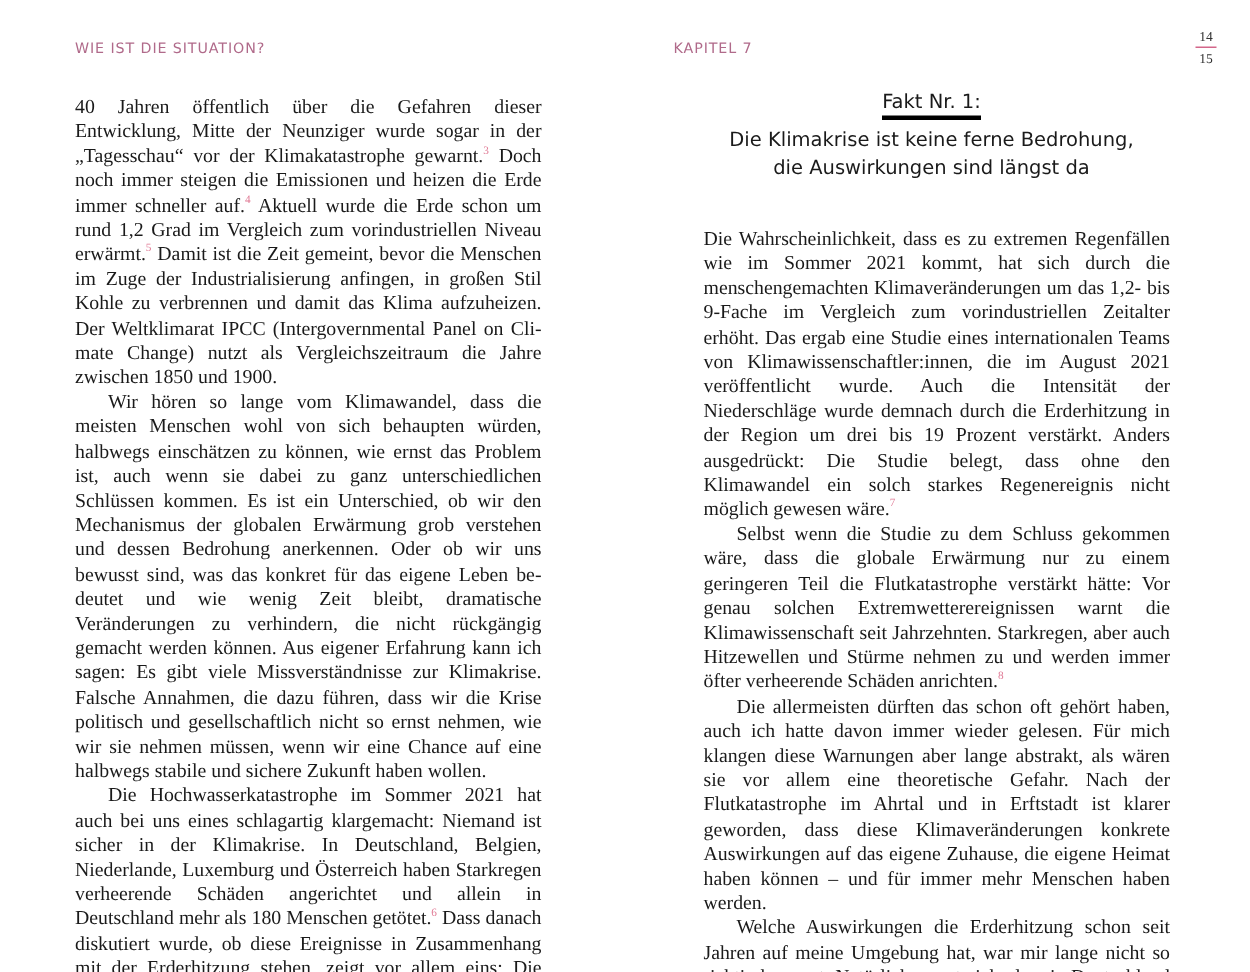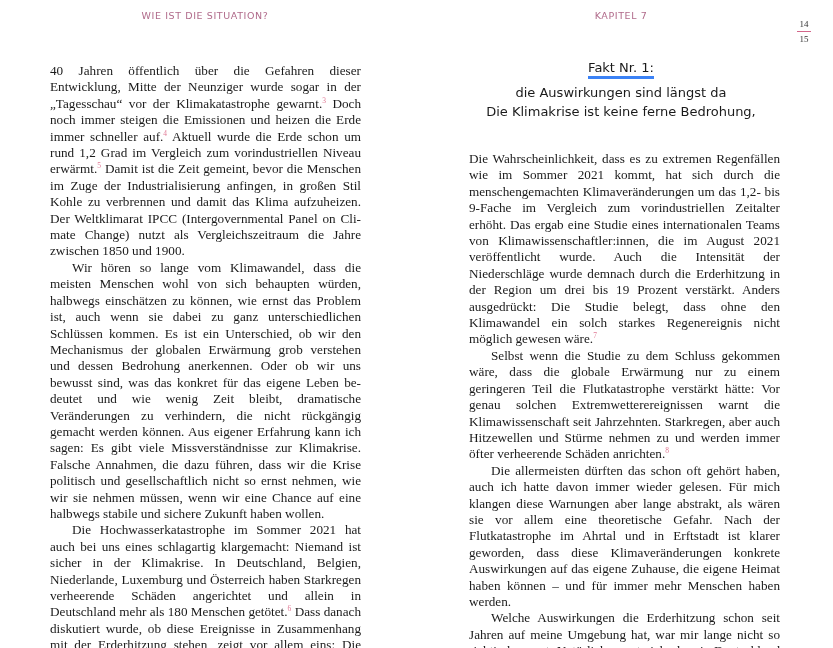--- a/index.html
+++ b/index.html
@@ -1,21 +1,21 @@
 <!DOCTYPE html>
 <html><head>
   <meta charset="utf-8">
   <style>
     html, body { margin: 0; padding: 0; background: #ffffff; }
     body { width: 833px; height: 648px; position: relative; overflow: hidden; }
     .page { position: absolute; top: 0; height: 648px; }
     .page-left { left: 0; width: 416px; }
     .page-right { left: 416px; width: 417px; }
     .running-head {
-      position: absolute; top: 10px; left: 0; right: 0; text-align: center;
+      position: absolute; top: 27px; left: 0; right: 0; text-align: left;
       font-family: "DejaVu Sans", sans-serif; font-size: 9.5px; letter-spacing: 0.6px;
       color: #b06a8a;
     }
     .page-left .running-head { left: 50px; right: 56px; }
     .page-right .running-head { left: 33px; right: 40px; }
     .pagenum {
       position: absolute; top: 18px; right: 19px; width: 20px; text-align: center;
       font-family: Liberation Serif, serif; font-size: 9px; color: #333;
       line-height: 12px;
     }
@@ -27,21 +27,21 @@
     }
     .page-left .body-text { left: 50px; width: 311px; top: 63px; }
     .page-right .body-text { left: 53px; width: 311px; top: 151px; }
     .body-text p { margin: 0; }
     .body-text p.indent { text-indent: 22px; }
     .fn { color: #e07a95; font-size: 7.5px; vertical-align: super; line-height: 0; }
     .fact-block { position: absolute; left: 33px; right: 40px; top: 57px; text-align: center;
       font-family: "DejaVu Sans", sans-serif; color: #1a1a1a; }
     .fact-label {
       display: inline-block; font-size: 13px; line-height: 16px;
-      border-bottom: 3px solid #3b82f6; padding-bottom: 0px;
+      border-bottom: 3px solid #000000; padding-bottom: 0px;
     }
     .fact-title { font-size: 13px; line-height: 18.5px; margin-top: 5px; }
   </style>
 </head>
 <body>
 
 <div class="page page-left">
   <div class="running-head">WIE IST DIE  SITUATION?</div>
   <div class="body-text" id="left-body">
       <p><span>40 Jahren öffentlich über die Gefahren dieser Entwicklung, Mitte der Neunziger wurde sogar in der „Tagesschau“ vor der Klimakatastrophe gewarnt.</span><sup class="fn">3</sup><span> Doch noch immer steigen die Emissionen und heizen die Erde immer schneller auf.</span><sup class="fn">4</sup><span> Aktuell wurde die Erde schon um rund 1,2 Grad im Vergleich zum vor­industriellen Niveau erwärmt.</span><sup class="fn">5</sup><span> Damit ist die Zeit gemeint, be­vor die Menschen im Zuge der Industrialisierung anfingen, in großen Stil Kohle zu verbrennen und damit das Klima aufzuhei­zen. Der Weltklimarat IPCC (Intergovernmental Panel on Cli­mate Change) nutzt als Vergleichszeitraum die Jahre zwischen 1850 und 1900.</span></p>
@@ -53,22 +53,22 @@
 <div class="page page-right">
   <div class="running-head">KAPITEL 7</div>
   <div class="pagenum">
     <span>14</span>
     <span class="bar"></span>
     <span>15</span>
   </div>
   <div class="fact-block">
     <div class="fact-label">Fakt Nr. 1:</div>
     <div class="fact-title">
+      <div>Die Klimakrise ist keine ferne Bedrohung,</div>
       <div>die Auswirkungen sind längst da</div>
-      <div>Die Klimakrise ist keine ferne Bedrohung,</div>
     </div>
   </div>
   <div class="body-text" id="right-body">
       <p><span>Die Wahrscheinlichkeit, dass es zu extremen Regenfällen wie im Sommer 2021 kommt, hat sich durch die menschengemachten Klimaveränderungen um das 1,2- bis 9-Fache im Vergleich zum vorindustriellen Zeitalter erhöht. Das ergab eine Studie eines internationalen Teams von Klimawissenschaftler:innen, die im August 2021 veröffentlicht wurde. Auch die Intensität der Niederschläge wurde demnach durch die Erderhitzung in der Region um drei bis 19 Prozent verstärkt. Anders ausgedrückt: Die Studie belegt, dass ohne den Klimawandel ein solch starkes Regenereignis nicht möglich gewesen wäre.</span><sup class="fn">7</sup></p>
       <p class="indent"><span>Selbst wenn die Studie zu dem Schluss gekommen wäre, dass die globale Erwärmung nur zu einem geringeren Teil die Flutkatastrophe verstärkt hätte: Vor genau solchen Extremwet­terereignissen warnt die Klimawissenschaft seit Jahrzehnten. Starkregen, aber auch Hitzewellen und Stürme nehmen zu und werden immer öfter verheerende Schäden anrichten.</span><sup class="fn">8</sup></p>
       <p class="indent"><span>Die allermeisten dürften das schon oft gehört haben, auch ich hatte davon immer wieder gelesen. Für mich klangen diese Warnungen aber lange abstrakt, als wären sie vor allem eine theoretische Gefahr. Nach der Flutkatastrophe im Ahrtal und in Erftstadt ist klarer geworden, dass diese Klimaveränderun­gen konkrete Auswirkungen auf das eigene Zuhause, die eigene Heimat haben können – und für immer mehr Menschen haben werden.</span></p>
       <p class="indent"><span>Welche Auswirkungen die Erderhitzung schon seit Jahren auf meine Umgebung hat, war mir lange nicht so richtig be­wusst. Natürlich wusste ich, dass in Deutschland massenhaft Bäume sterben, die Bilder toter Wälder beunruhigten mich, aber auf eine diffuse Art. Als ich dann bei einem Wanderurlaub im Frühjahr 2020 mit dem Bus durch den Harz fuhr, war ich ent-</span></p>
     </div>
 </div>
 

